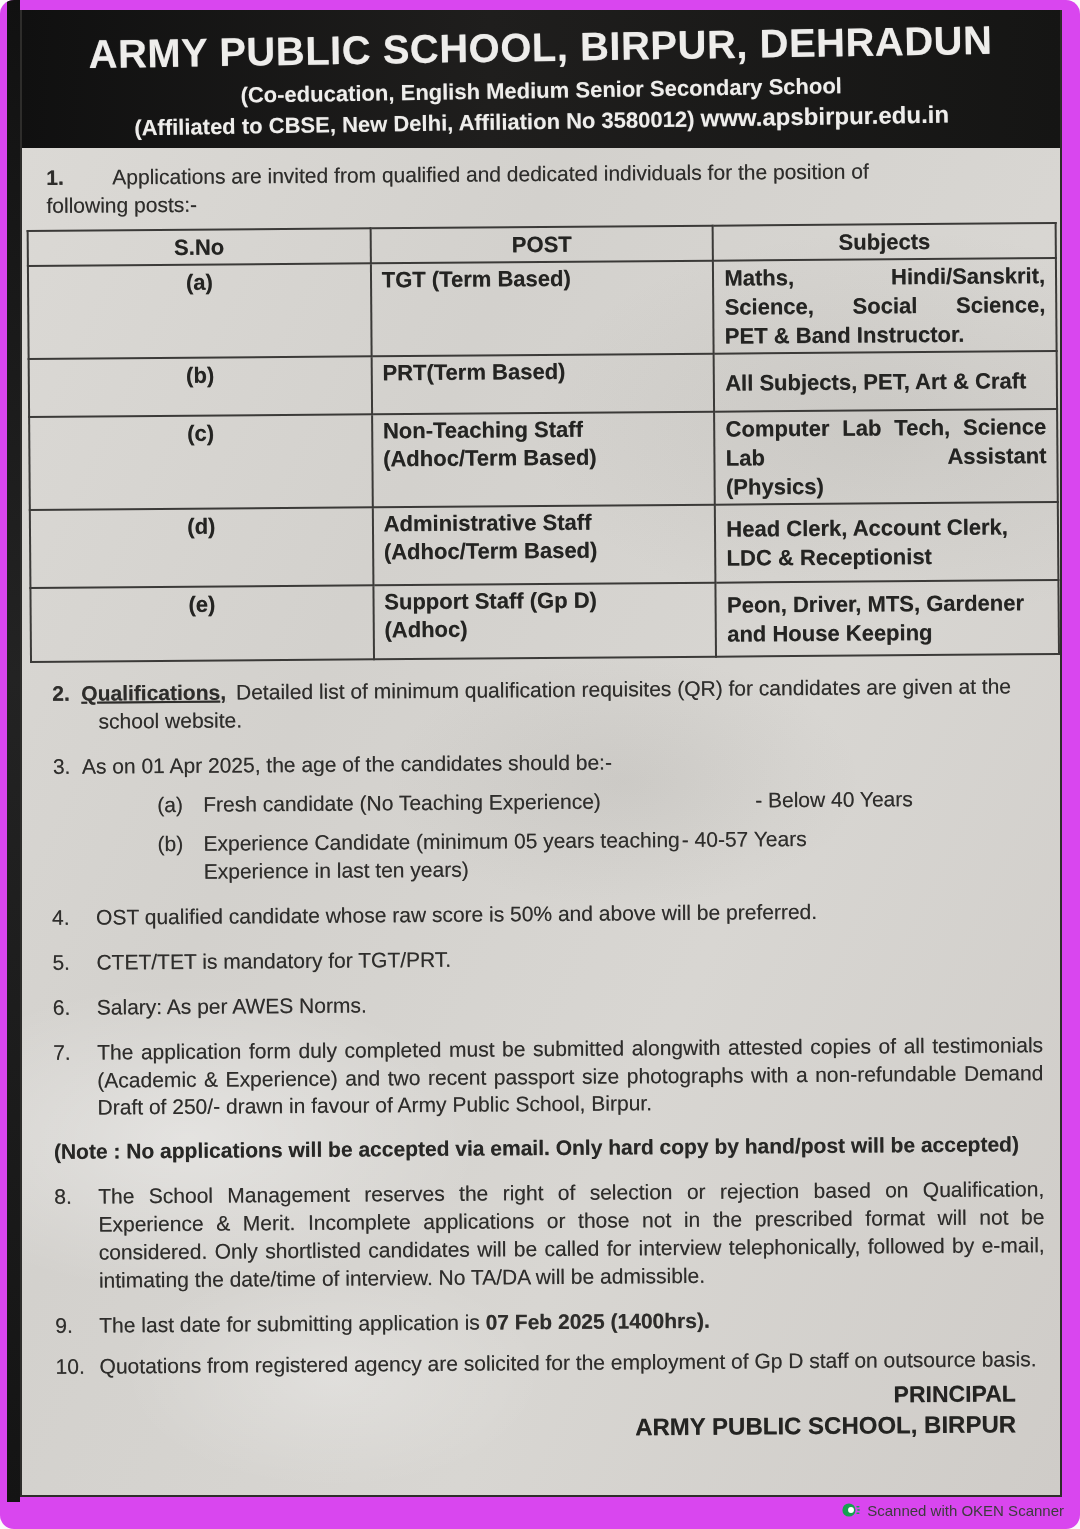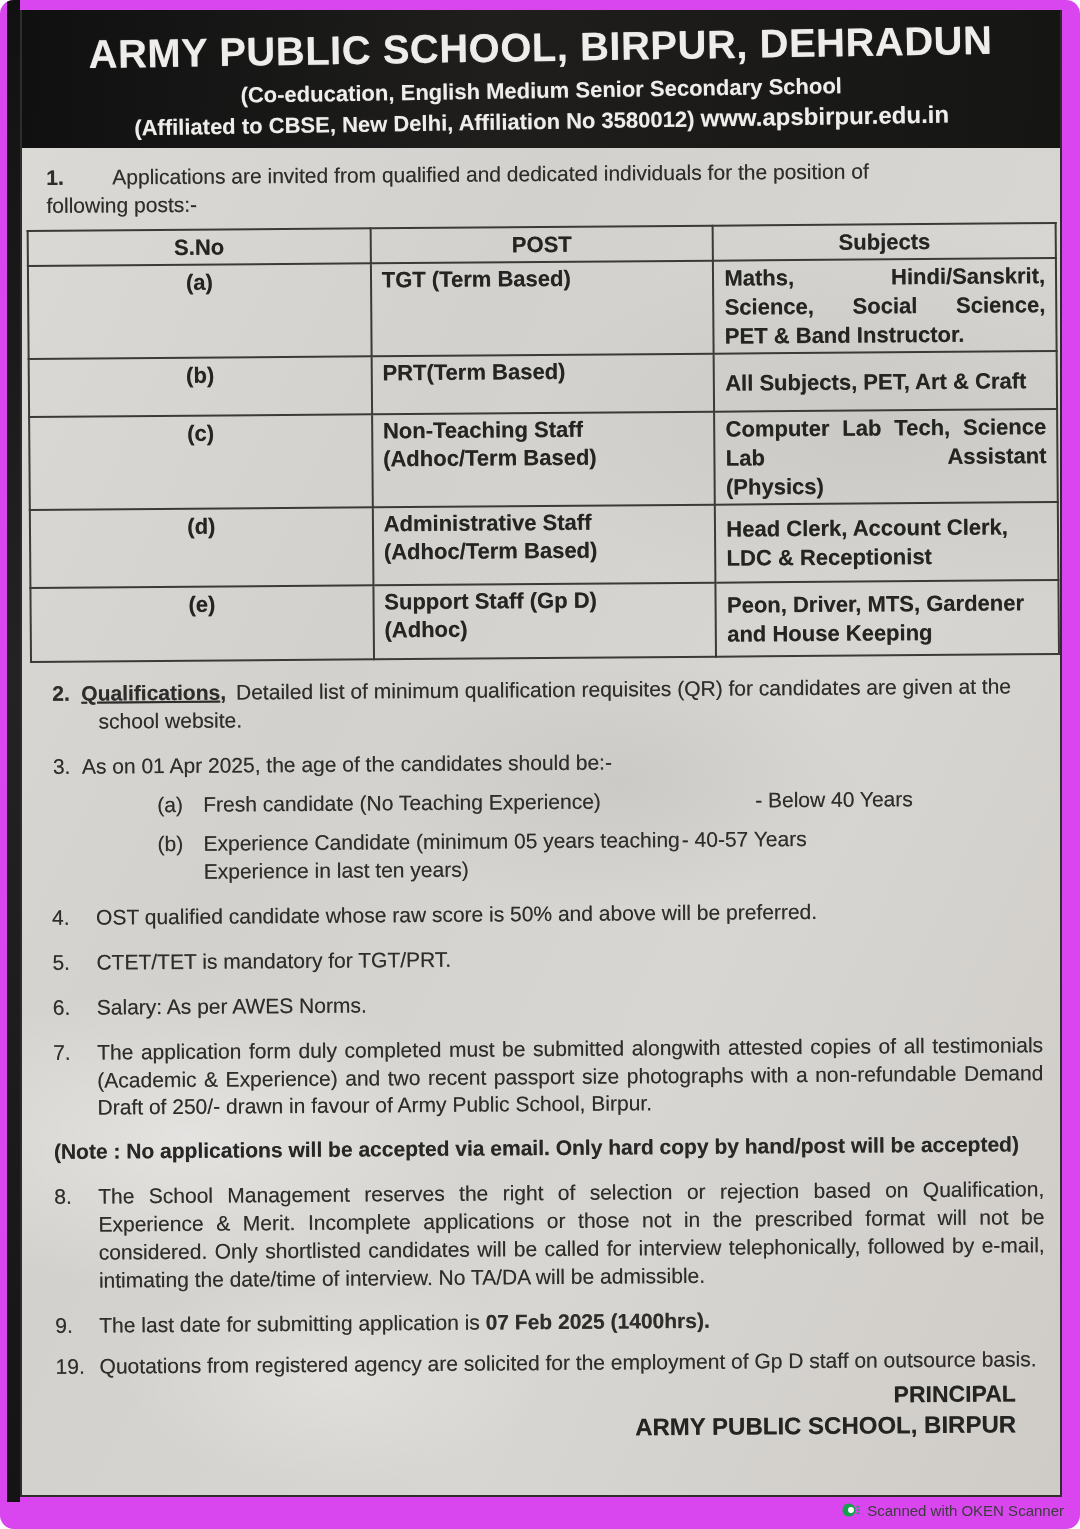--- a/index.html
+++ b/index.html
@@ -202,21 +202,21 @@
 
       <div class="clause just">
         <span class="cnum">8.</span><span>The School Management reserves the right of selection or rejection based on Qualification, Experience &amp; Merit. Incomplete applications or those not in the prescribed format will not be considered.  Only shortlisted candidates will be called for interview telephonically, followed by e-mail, intimating the date/time of interview.  No TA/DA will be admissible.</span>
       </div>
 
       <div class="clause">
         <span class="cnum">9.</span><span>The last date for submitting application is </span><span class="b">07 Feb 2025  (1400hrs).</span>
       </div>
 
       <div class="clause" style="margin-top:13px;">
-        <span class="cnum">19.</span><span>Quotations from registered agency are solicited for the employment of Gp D staff on outsource basis.</span>
+        <span class="cnum">10.</span><span>Quotations from registered agency are solicited for the employment of Gp D staff on outsource basis.</span>
       </div>
 
       <div class="sig">
         <div class="s1">PRINCIPAL</div>
         <div class="s2">ARMY PUBLIC SCHOOL, BIRPUR</div>
       </div>
 
     </div>
   </div>
 

